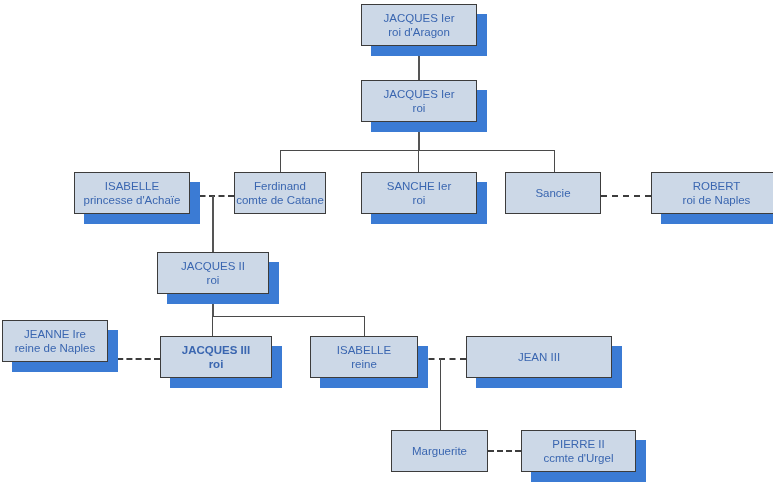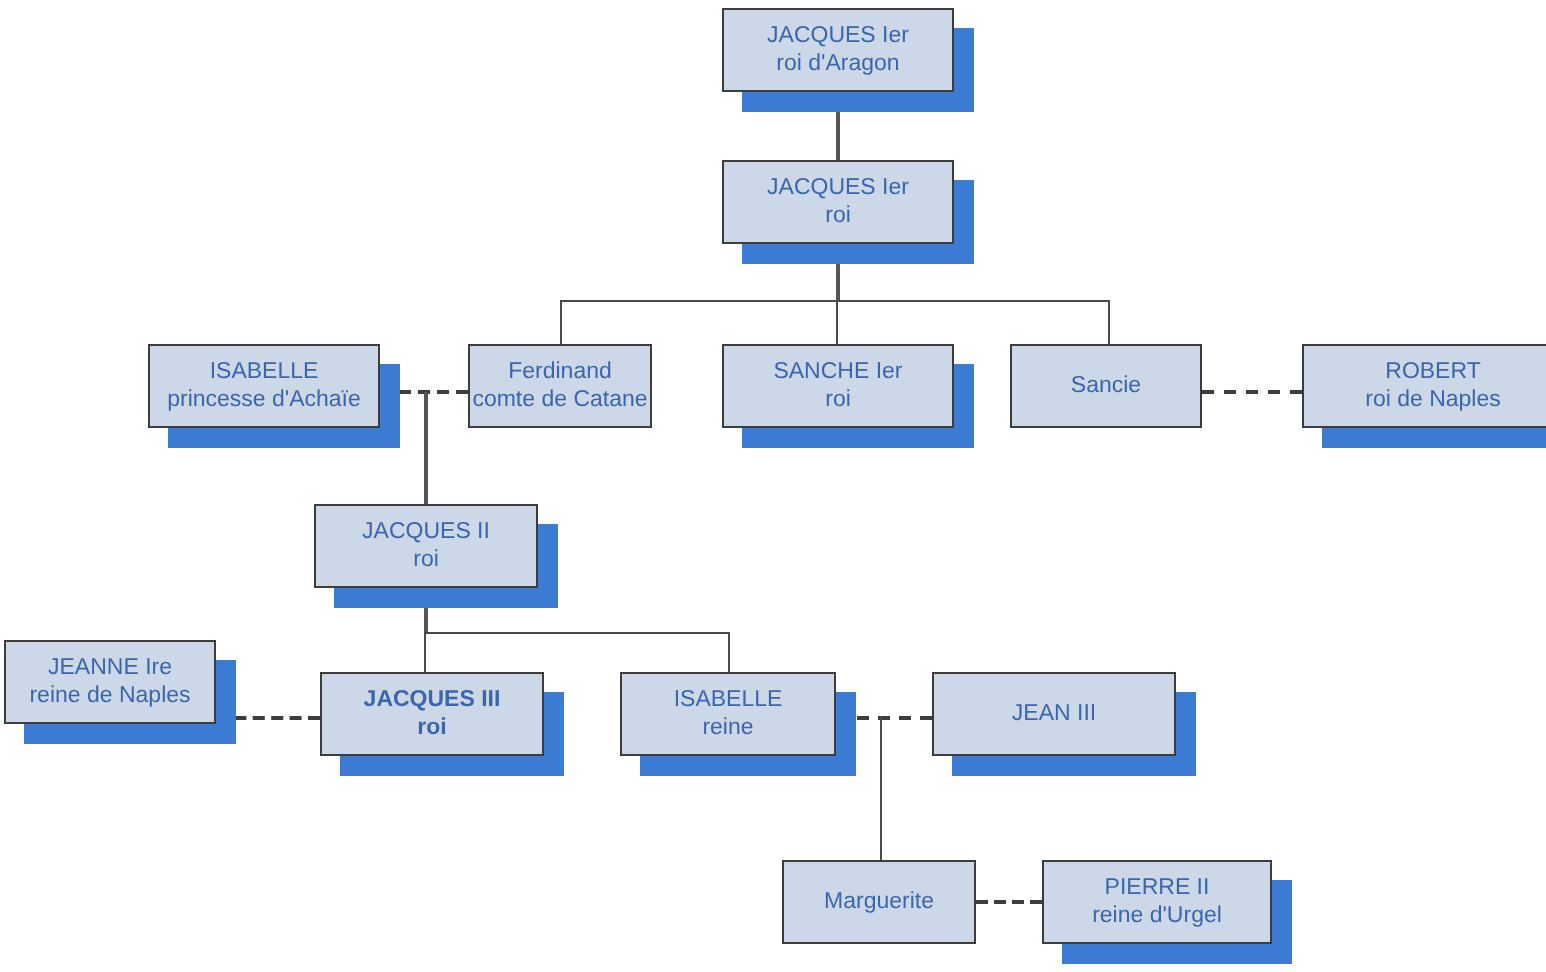--- a/index.html
+++ b/index.html
@@ -163,33 +163,33 @@
           <div class="l2">roi</div>
         </div>
       </div>
       <div class="node" style="left: 310px; top: 336px; width: 108px; height: 42px;">
         <div class="shadow"></div>
         <div class="box">
           <div class="l1">ISABELLE</div>
           <div class="l2">reine</div>
         </div>
       </div>
-      <div class="node" style="left: 466px; top: 336px; width: 122px; height: 42px; padding-left: 30px;">
+      <div class="node" style="left: 466px; top: 336px; width: 146px; height: 42px; padding-left: 30px;">
         <div class="shadow"></div>
         <div class="box">
           <div class="l1">JEAN III</div>
         </div>
       </div>
       <div class="node noshadow" style="left: 391px; top: 430px; width: 97px; height: 42px;">
         <div class="box">
           <div class="l1">Marguerite</div>
         </div>
       </div>
       <div class="node" style="left: 521px; top: 430px; width: 115px; height: 42px; padding-left: 12px;">
         <div class="shadow"></div>
         <div class="box">
           <div class="l1">PIERRE II</div>
-          <div class="l2">reine d'Urgel</div>
+          <div class="l2">ccmte d'Urgel</div>
         </div>
       </div>
     </div>
 
 </div>
 
 </body></html>

